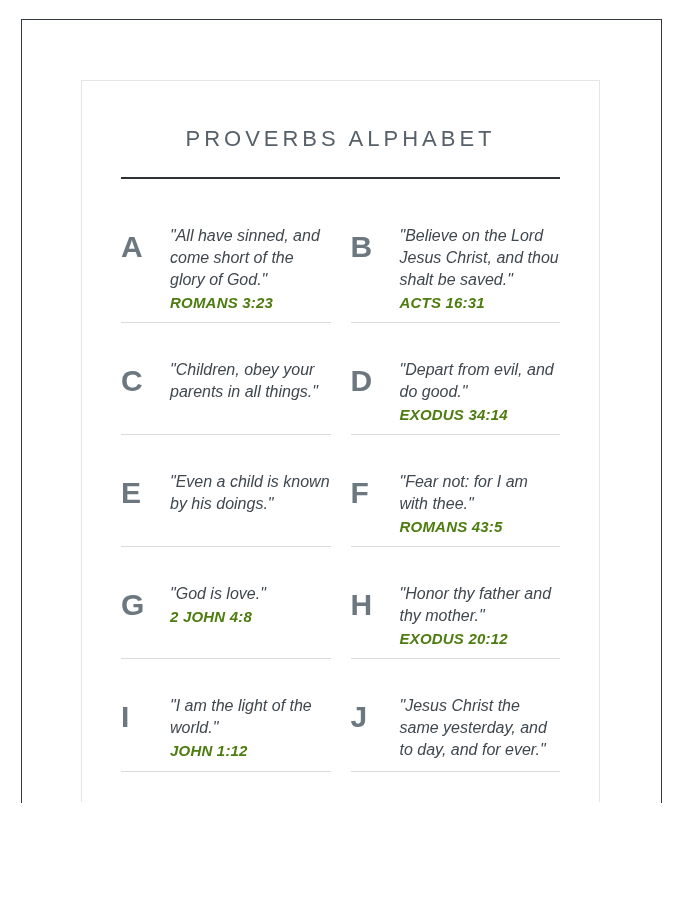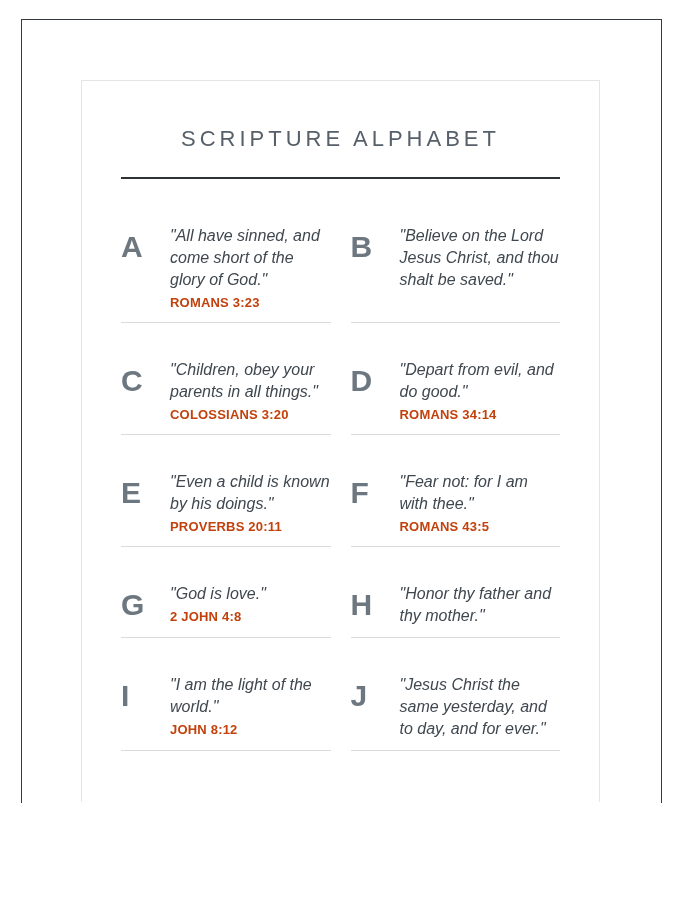--- a/index.html
+++ b/index.html
@@ -65,72 +65,72 @@
   }
   .entry-body { flex: 1 1 auto; min-width: 0; }
   .entry-quote {
     font-style: italic;
     font-size: 16px;
     line-height: 22px;
     color: #3f474f;
   }
   .entry-reference {
     margin-top: 3px;
-    font-size: 13px;
+    font-size: 15px;
     line-height: 18px;
     font-weight: 700;
     letter-spacing: 0.2px;
-    color: #c2410c;
+    color: #4d7c0f;
+    font-style: italic;
   }
 </style>
 </head>
 <body>
 
 <div class="outer-frame">
   <div class="inner-frame">
     <div class="page-content">
-      <h1 class="page-title">SCRIPTURE ALPHABET</h1>
+      <h1 class="page-title">PROVERBS ALPHABET</h1>
       <div class="title-rule"></div>
       <div class="entries-grid" id="entries-grid">
   <div class="entry">
     <div class="entry-letter">A</div>
     <div class="entry-body">
       <div class="entry-quote">"All have sinned, and come short of the glory of God."</div>
       <div class="entry-reference">ROMANS 3:23</div>
     </div>
   </div>
 
   <div class="entry">
     <div class="entry-letter">B</div>
     <div class="entry-body">
       <div class="entry-quote">"Believe on the Lord Jesus Christ, and thou shalt be saved."</div>
+      <div class="entry-reference">ACTS 16:31</div>
     </div>
   </div>
 
   <div class="entry">
     <div class="entry-letter">C</div>
     <div class="entry-body">
       <div class="entry-quote">"Children, obey your parents in all things."</div>
-      <div class="entry-reference">COLOSSIANS 3:20</div>
     </div>
   </div>
 
   <div class="entry">
     <div class="entry-letter">D</div>
     <div class="entry-body">
       <div class="entry-quote">"Depart from evil, and do good."</div>
-      <div class="entry-reference">ROMANS 34:14</div>
+      <div class="entry-reference">EXODUS 34:14</div>
     </div>
   </div>
 
   <div class="entry">
     <div class="entry-letter">E</div>
     <div class="entry-body">
       <div class="entry-quote">"Even a child is known by his doings."</div>
-      <div class="entry-reference">PROVERBS 20:11</div>
     </div>
   </div>
 
   <div class="entry">
     <div class="entry-letter">F</div>
     <div class="entry-body">
       <div class="entry-quote">"Fear not: for I am with thee."</div>
       <div class="entry-reference">ROMANS 43:5</div>
     </div>
   </div>
@@ -140,28 +140,29 @@
     <div class="entry-body">
       <div class="entry-quote">"God is love."</div>
       <div class="entry-reference">2 JOHN 4:8</div>
     </div>
   </div>
 
   <div class="entry">
     <div class="entry-letter">H</div>
     <div class="entry-body">
       <div class="entry-quote">"Honor thy father and thy mother."</div>
+      <div class="entry-reference">EXODUS 20:12</div>
     </div>
   </div>
 
   <div class="entry">
     <div class="entry-letter">I</div>
     <div class="entry-body">
       <div class="entry-quote">"I am the light of the world."</div>
-      <div class="entry-reference">JOHN 8:12</div>
+      <div class="entry-reference">JOHN 1:12</div>
     </div>
   </div>
 
   <div class="entry">
     <div class="entry-letter">J</div>
     <div class="entry-body">
       <div class="entry-quote">"Jesus Christ the same yesterday, and to day, and for ever."</div>
     </div>
   </div>
 </div>

